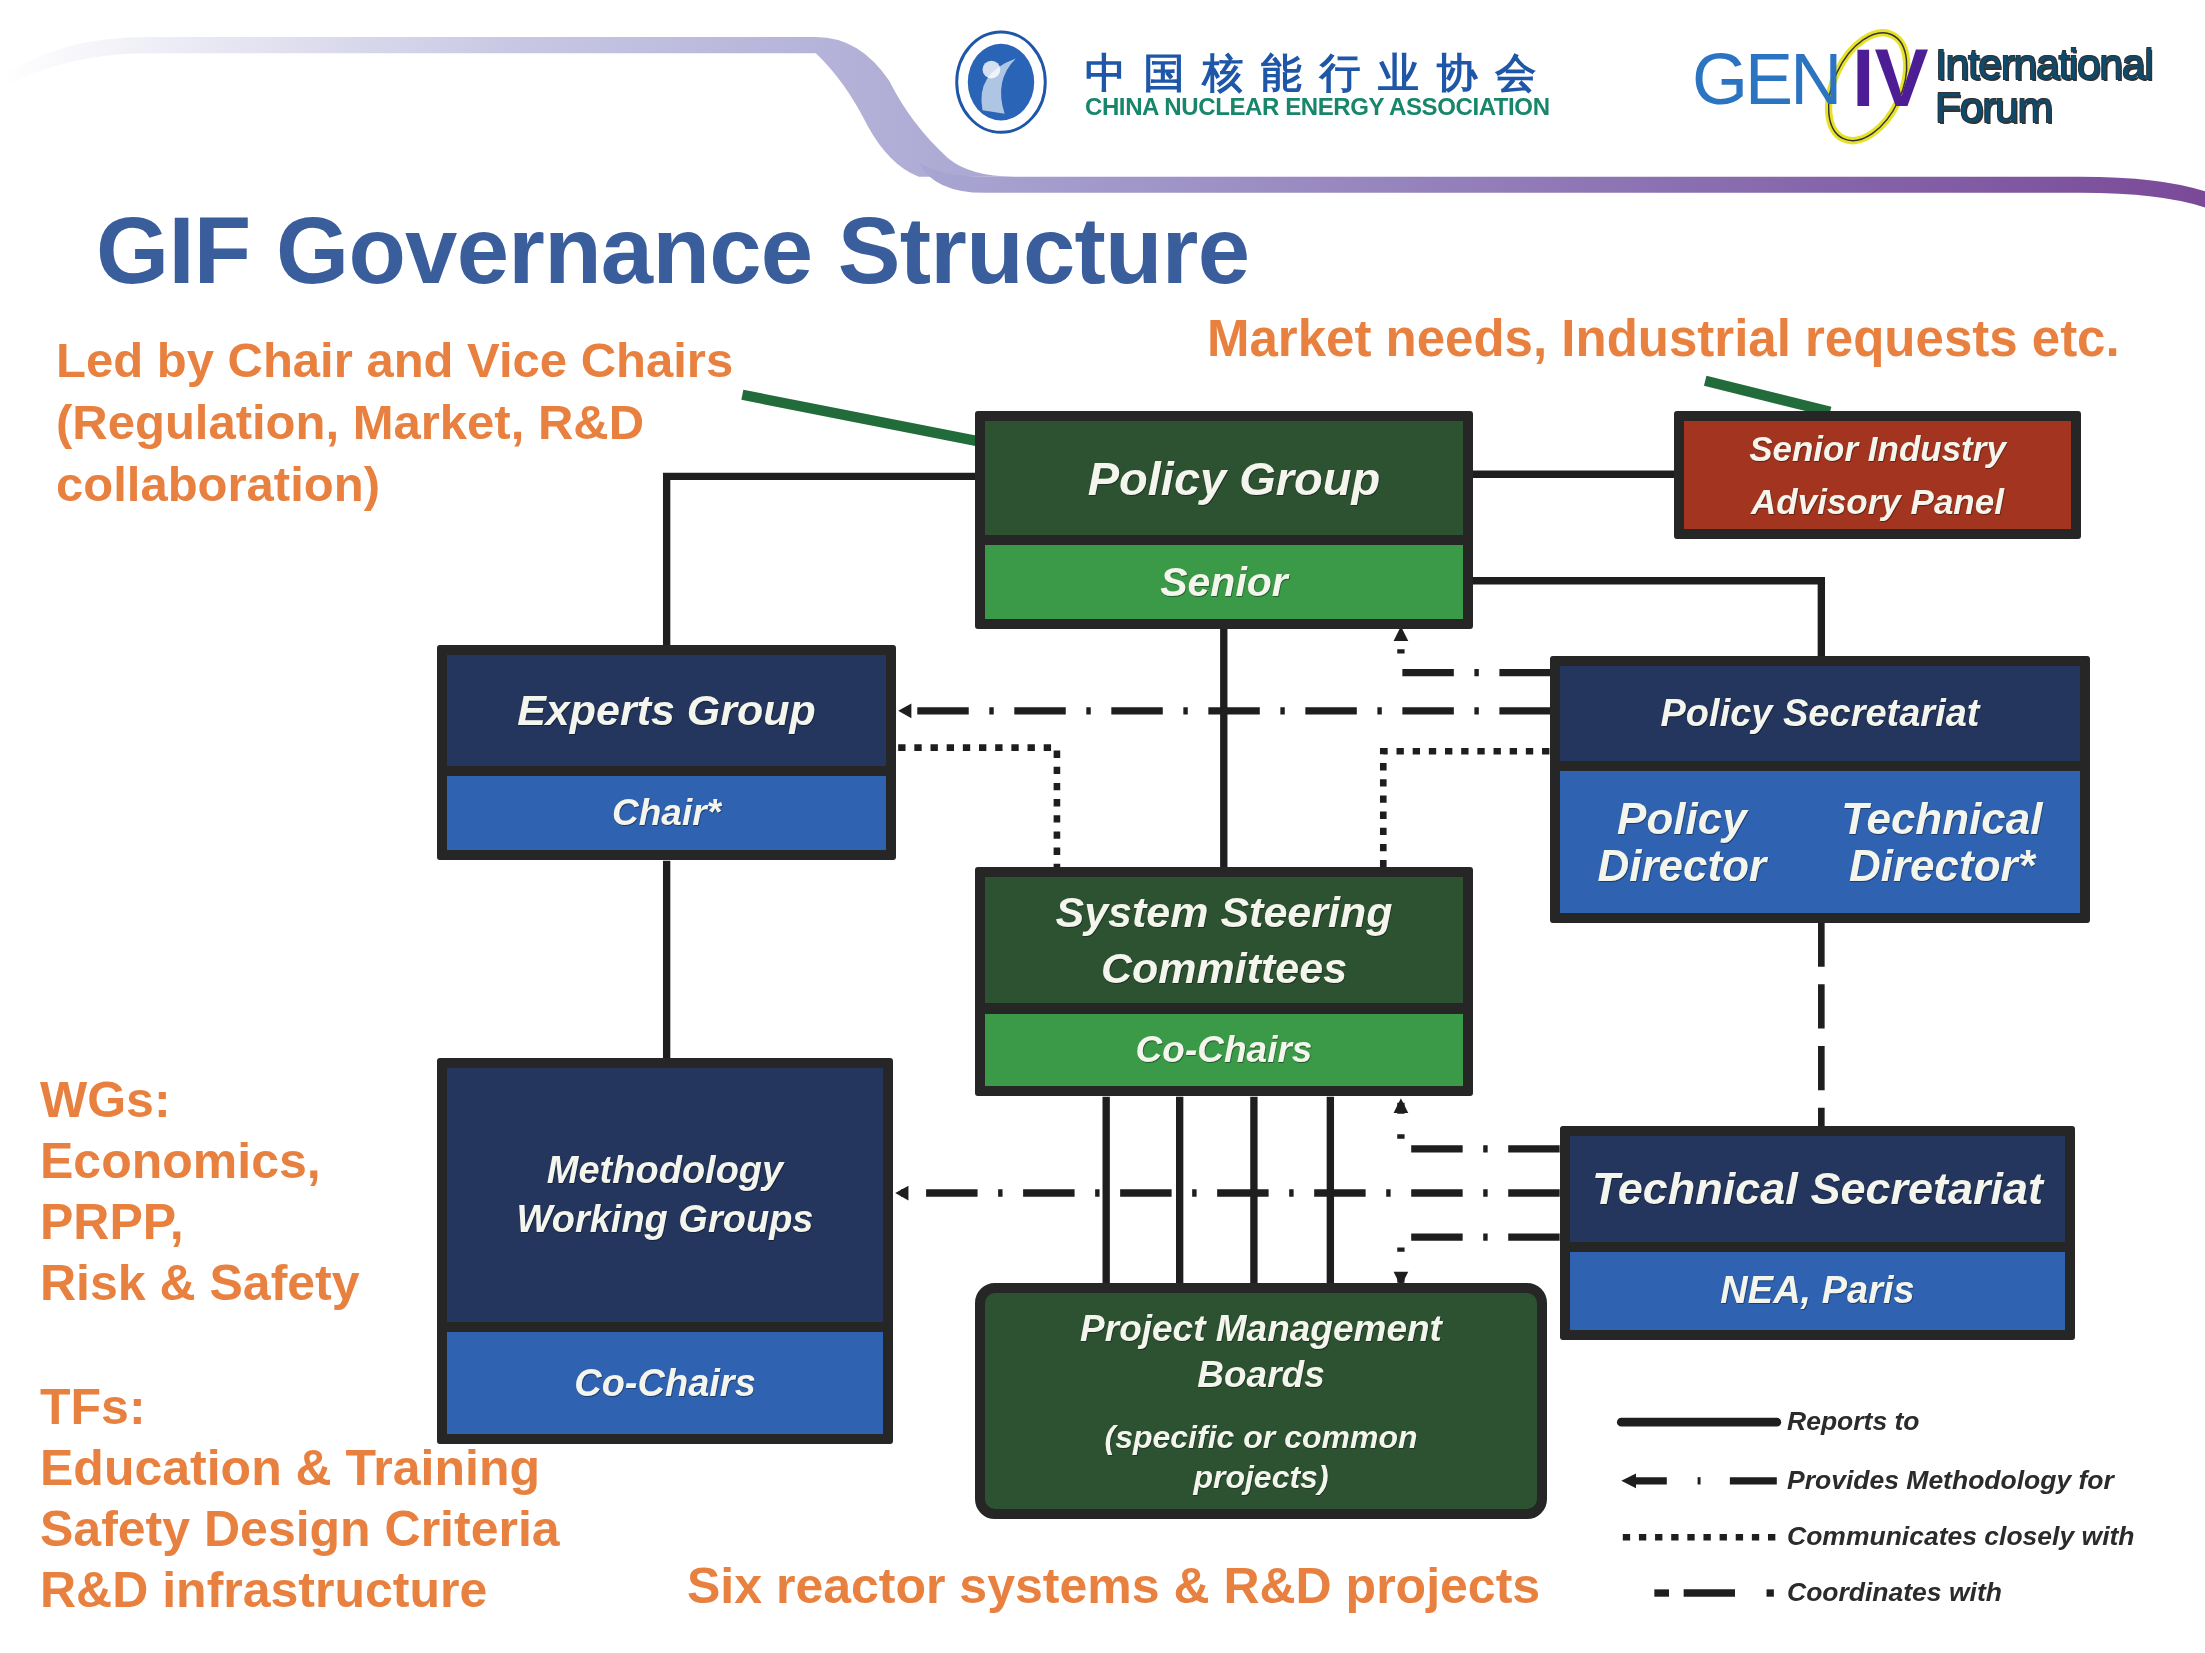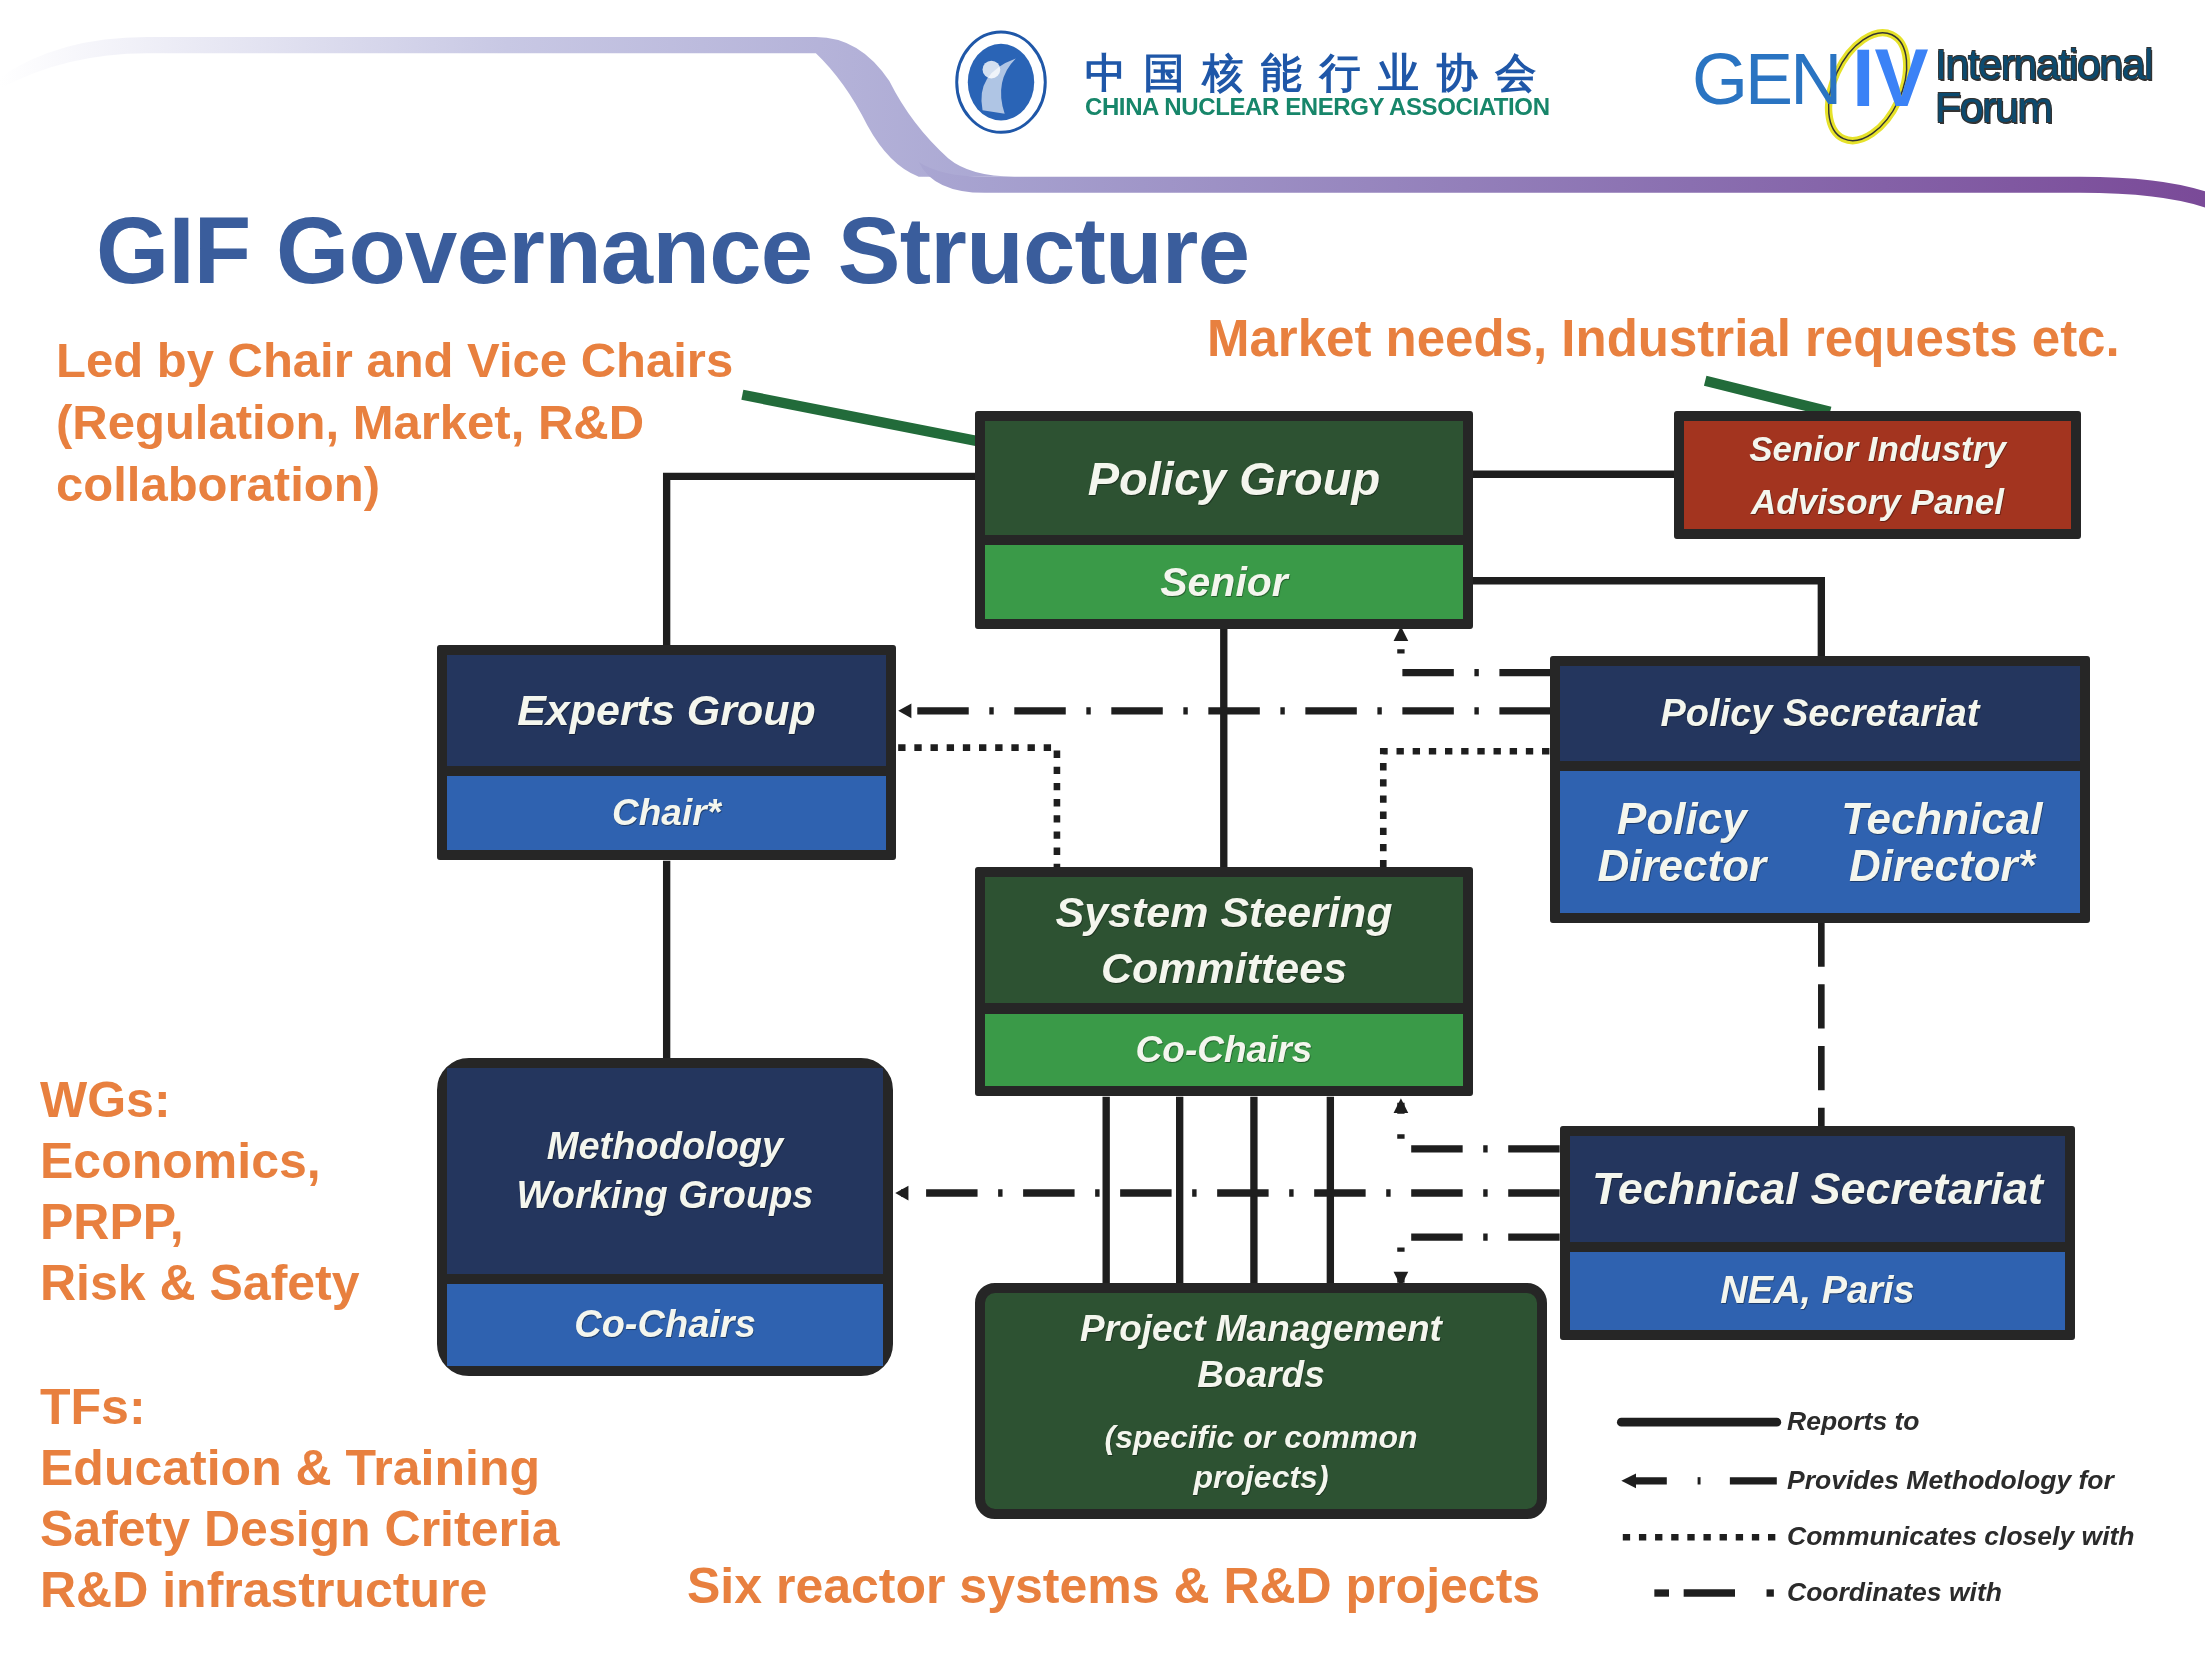--- a/index.html
+++ b/index.html
@@ -16,21 +16,21 @@
   .orange { color: #e8803f; font-weight: bold; white-space: nowrap; }
   .note-lead { left: 56px; top: 329px; font-size: 49px; line-height: 62px; }
   .note-market { left: 1207px; top: 309px; font-size: 51px; }
   .note-wgs { left: 40px; top: 1070px; font-size: 50px; line-height: 61px; }
   .note-tfs { left: 40px; top: 1377px; font-size: 50px; line-height: 61px; }
   .note-six { left: 687px; top: 1557px; font-size: 50px; }
 
   .cnea-cn { left: 1085px; top: 46px; font-size: 41px; font-weight: bold; color: #1f57a8; letter-spacing: 17.6px; white-space: nowrap; font-family: "DejaVu Sans", sans-serif; }
   .cnea-en { left: 1085px; top: 93px; font-size: 24px; font-weight: bold; color: #17866a; white-space: nowrap; letter-spacing: -0.4px; }
   .gen { left: 1692px; top: 38px; font-size: 72px; color: #2a74c2; letter-spacing: -2.9px; white-space: nowrap; }
-  .gen-iv { left: 1852px; top: 32px; font-size: 81px; font-weight: bold; color: #3b82f6; white-space: nowrap; }
+  .gen-iv { left: 1852px; top: 32px; font-size: 81px; font-weight: bold; color: #4c1d95; white-space: nowrap; }
   .gif-intl { left: 1935px; top: 43px; font-size: 43px; color: #0c4a6e; white-space: nowrap; letter-spacing: -1.5px;
     text-shadow: 1.5px 1.5px 0 #333, -0.7px -0.7px 0 #333, 0.7px -0.7px 0 #333, -0.7px 0.7px 0 #333; line-height: 43px; }
 
   .box { position: absolute; border: 10.3px solid #262626; border-radius: 2.9px; box-sizing: border-box; display: flex; flex-direction: column; }
   .box .sect { display: flex; align-items: center; justify-content: center; text-align: center; color: #f4f6ee;
     font-weight: bold; font-style: italic; text-shadow: 0.7px 0.7px 0.7px rgba(0,0,0,0.4); }
   .box .sep { height: 10.3px; background: #262626; flex: 0 0 auto; }
   .dk-green { background: #2d5232; }
   .lt-green { background: #3a9a48; }
   .dk-blue { background: #24365e; }
@@ -174,21 +174,21 @@
 
 <div class="box" style="left:975px;top:867px;width:498px;height:229px;">
   <div class="sect dk-green" style="flex:1.75;flex-direction:column;font-size:43px;line-height:56px;">
     <div>System Steering</div>
     <div>Committees</div>
   </div>
   <div class="sep"></div>
   <div class="sect lt-green" style="flex:1;font-size:37px;">Co-Chairs</div>
 </div>
 
-<div class="box" style="left:437px;top:1058px;width:456px;height:318px;border-radius:32px;">
+<div class="box" style="left:437px;top:1058px;width:456px;height:386px;">
   <div class="sect dk-blue" style="flex:2.5;flex-direction:column;font-size:38px;line-height:49px;">
     <div>Methodology</div>
     <div>Working Groups</div>
   </div>
   <div class="sep"></div>
   <div class="sect md-blue" style="flex:1;font-size:38px;">Co-Chairs</div>
 </div>
 
 <div class="box" style="left:1560px;top:1126px;width:515px;height:214px;">
   <div class="sect dk-blue" style="flex:1.35;font-size:45px;">Technical Secretariat</div>

